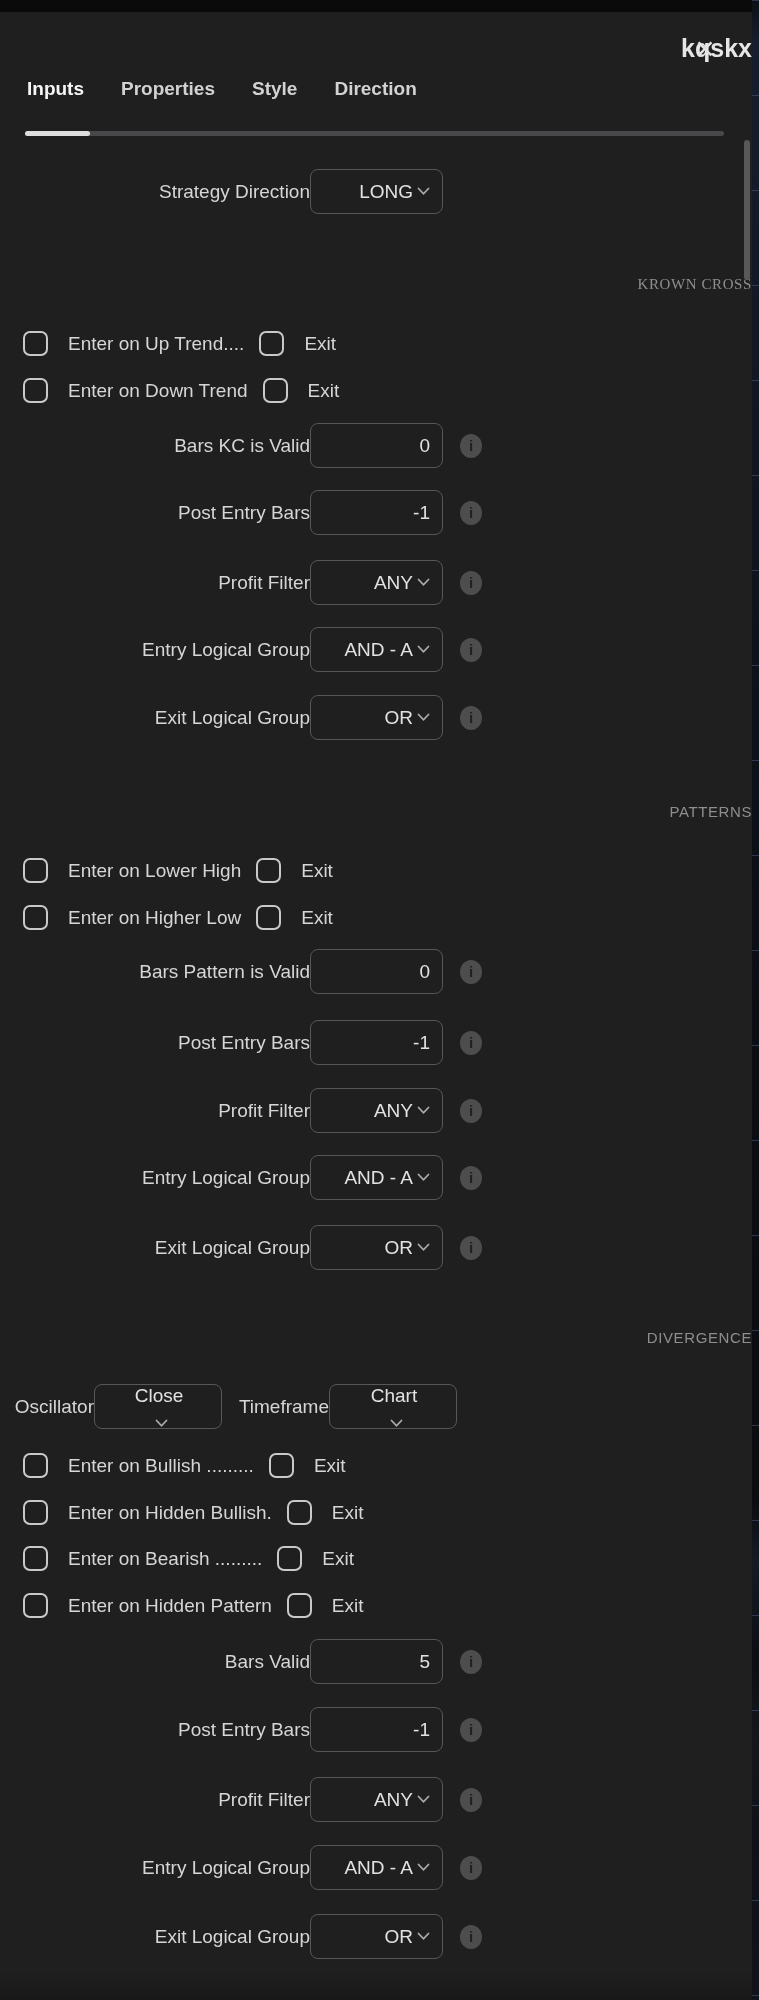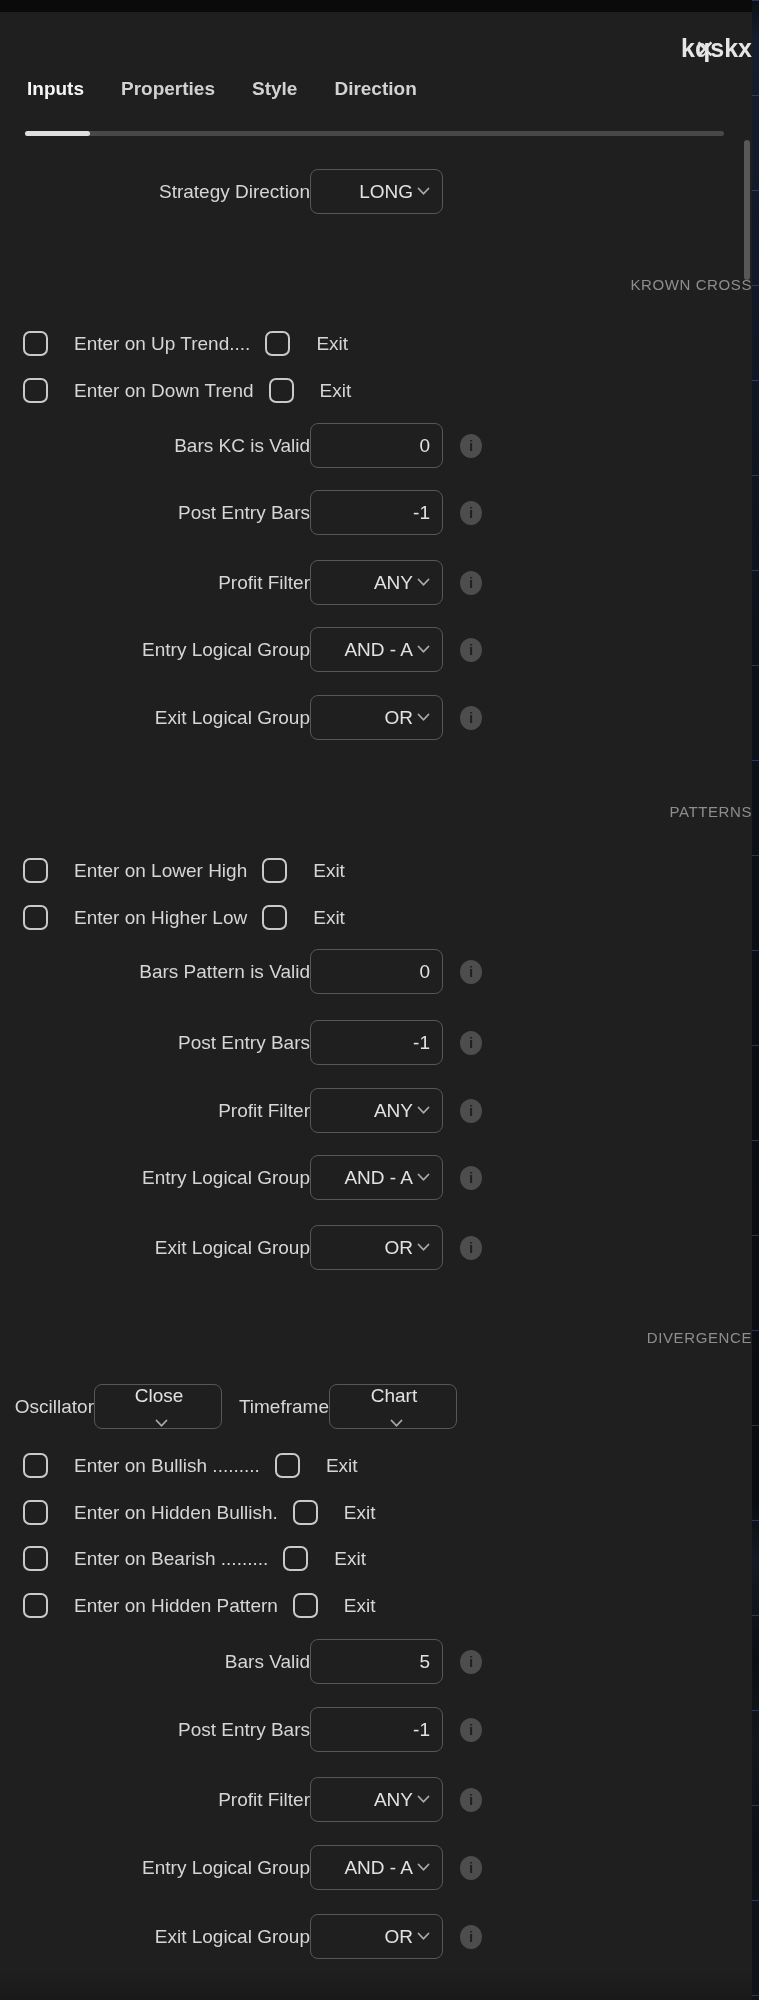--- a/index.html
+++ b/index.html
@@ -29,30 +29,30 @@
     display:flex;align-items:center;padding:0 12px 0 14px;flex:none;background:transparent;cursor:pointer;}
   .control .val{font-size:19px;color:#e2e2e2;flex:1;white-space:nowrap;}
   .chev{flex:none;margin-left:4px;}
   .info{width:22px;height:24px;border-radius:50%;background:#4d4d4d;color:#212121;
     font-size:15px;font-weight:700;display:flex;align-items:center;justify-content:center;
     margin-left:17px;flex:none;cursor:pointer;}
   .section-h{padding-left:27px;font-size:15px;color:#8e8e8e;letter-spacing:.6px;line-height:15px;}
   .cb-row{display:flex;align-items:center;padding-left:23px;height:27px;font-size:19px;color:#d6d6d6;}
   .checkbox{box-sizing:border-box;width:25px;height:25px;border:2px solid #c9c9c9;border-radius:7px;
     background:transparent;flex:none;cursor:pointer;}
-  .cb-label{margin-left:26px;white-space:nowrap;}
+  .cb-label{margin-left:20px;white-space:nowrap;}
   .cb-exit-box{margin-left:15px;}
   
   .osc-row{display:flex;align-items:center;height:45px;}
   .osc-label{width:94px;font-size:19px;color:#d6d6d6;flex:none;}
   .tf-label{width:105px;margin-left:2px;font-size:19px;color:#d6d6d6;flex:none;}
   .control.wide{width:128px;flex-direction:column;}
   
   .mt-strategy{margin-top:33px;}
-  .mt-h-krown{margin-top:63px;}
+  .mt-h-krown{margin-top:63px;font-family:Liberation Serif, serif;}
   .mt-cb-first{margin-top:38px;}
   .mt-cb-next{margin-top:20px;}
   .mt19{margin-top:19px;}.mt22{margin-top:22px;}.mt25{margin-top:25px;}
   .mt23{margin-top:23px;}.mt64{margin-top:64px;}.mt18{margin-top:18px;}
   .mt26{margin-top:26px;}.mt60{margin-top:60px;}.mt39{margin-top:39px;}
   .mt20{margin-top:20px;}.mt24{margin-top:24px;}
   
   .chart-edge{
     position:absolute;left:752px;top:0;width:7px;height:2000px;
     background-image:

